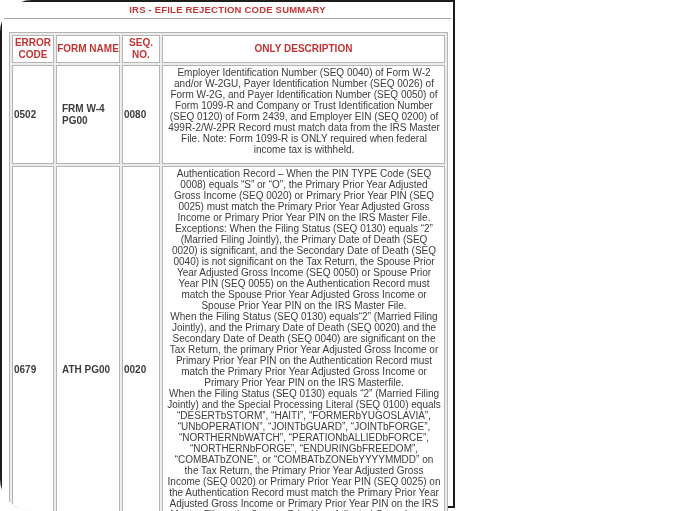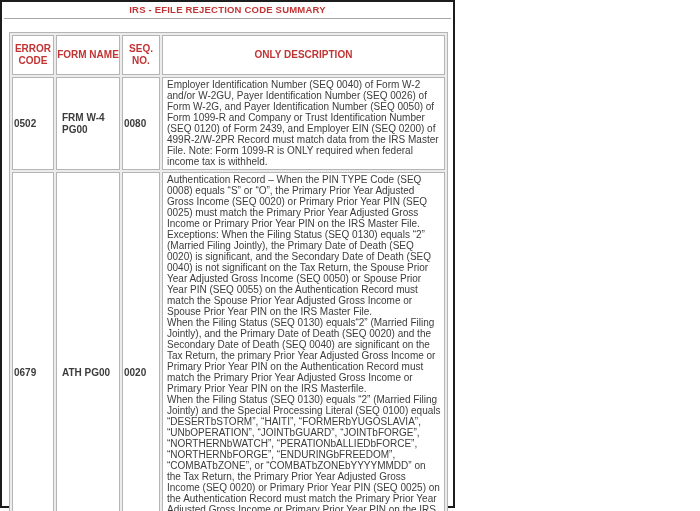--- a/index.html
+++ b/index.html
@@ -7,20 +7,21 @@
     padding: 0;
     background: #ffffff;
     font-family: "Liberation Sans", sans-serif;
   }
   .canvas {
     position: relative;
     width: 700px;
     height: 511px;
     background: #ffffff;
     overflow: hidden;
+    border-radius: 32px;
   }
   .page {
     position: absolute;
     top: 0;
     left: 0;
     width: 451px;
     height: 504px;
     border: 2px solid #1c1c1c;
     background: #ffffff;
   }
@@ -56,43 +57,43 @@
   }
   table.codes th {
     color: #c23434;
     font-size: 10px;
     font-weight: bold;
     text-align: center;
     vertical-align: middle;
     line-height: 12px;
     padding: 0;
   }
-  tr.header-row { height: 40px; }
+  tr.header-row { height: 28px; }
   tr.row-1 { height: 88px; }
   td.cell-code {
     text-align: left;
     vertical-align: middle;
     font-size: 10px;
     font-weight: bold;
     color: #3c3c3c;
   }
   td.cell-form {
     text-align: left;
     vertical-align: middle;
     padding-left: 5px;
     padding-right: 2px;
     font-size: 10px;
     font-weight: bold;
     color: #3c3c3c;
     line-height: 12px;
   }
   td.cell-desc {
-    text-align: left;
+    text-align: center;
     vertical-align: top;
-    padding: 1px 3px 2px 4px;
+    padding: 1px 3px 8px 4px;
     font-size: 10px;
     color: #3c3c3c;
     line-height: 11px;
     white-space: pre-line;
   }
   col.c-errcode { width: 42px; }
   col.c-formname { width: 64px; }
   col.c-seqno { width: 38px; }
 </style>
 </head>

